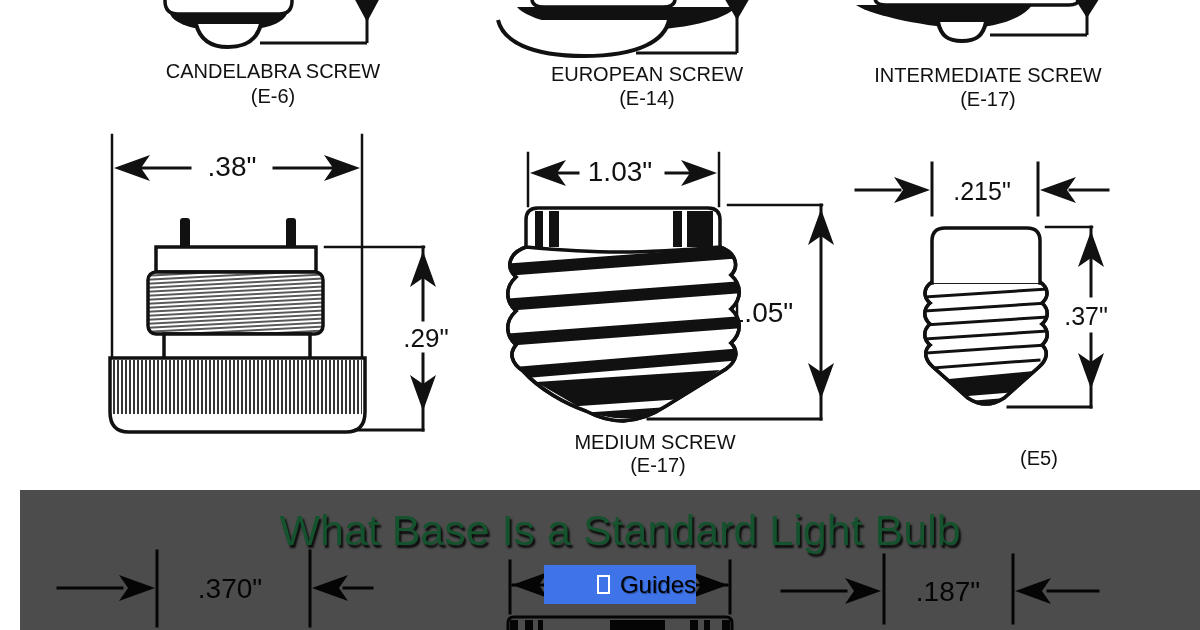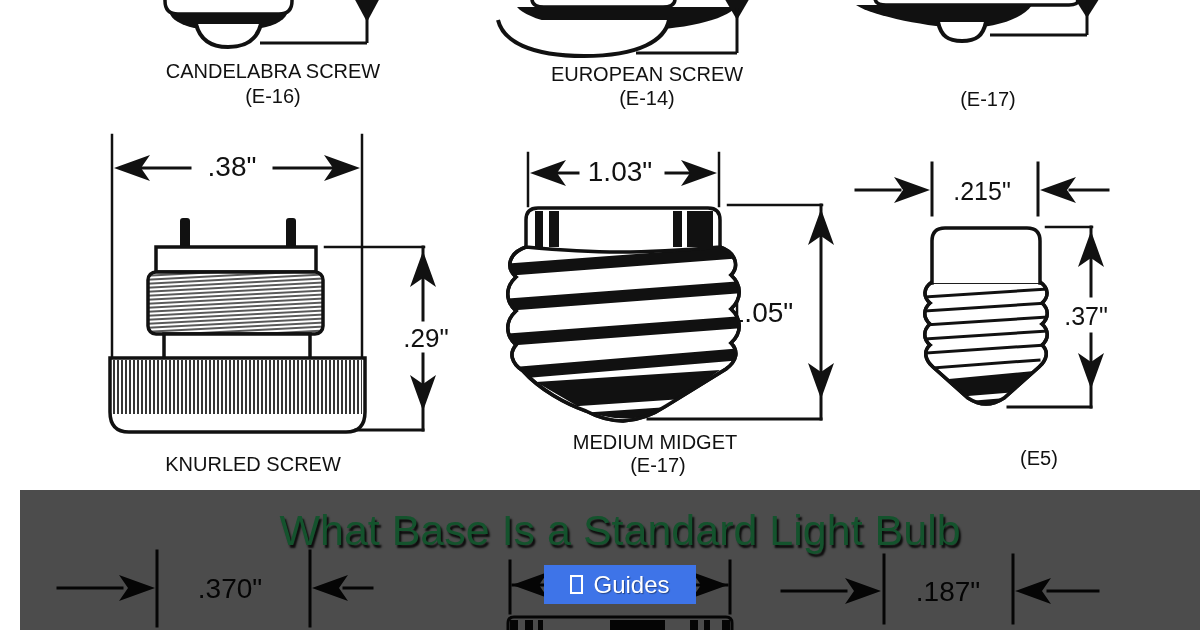--- a/index.html
+++ b/index.html
@@ -20,22 +20,22 @@
     position:absolute;left:0;top:490px;width:1200px;height:140px;
     background:rgba(0,0,0,0.70);z-index:5;
   }
   .title{
     position:absolute;left:0;top:506px;width:1200px;z-index:6;
     text-align:center;color:#14532d;font-size:43px;line-height:1.15;
     text-shadow:2px 3px 2px rgba(0,0,0,0.85);white-space:nowrap;
   }
   .guides-btn{
     position:absolute;left:524px;top:565px;width:152px;height:39px;z-index:6;
-    background:#3E74E8;border:none;display:flex;align-items:center;justify-content:center;
-    color:#ffffff;font-size:24px;font-family:"Liberation Sans",sans-serif;
+    background:#3E74E8;border:none;display:flex;align-items:center;justify-content:flex-end;
+    color:#000000;font-size:24px;font-family:"Liberation Sans",sans-serif;
     cursor:pointer;text-shadow:1px 1px 1px rgba(0,0,0,0.4);padding:0;
   }
   .tofu{
     display:inline-block;width:13px;height:19px;border:2px solid #ffffff;
     margin-right:10px;box-sizing:border-box;
   }
 </style>
 </head>
 <body>
 
@@ -206,26 +206,26 @@
       <line x1="762" y1="591" x2="826" y2="591" stroke="#111" stroke-width="3"></line>
       <polygon points="861,591 825,578 834,591 825,604" fill="#111"></polygon>
       <line x1="864" y1="555" x2="864" y2="623" stroke="#111" stroke-width="3"></line>
       <line x1="993" y1="555" x2="993" y2="623" stroke="#111" stroke-width="3"></line>
       <polygon points="995,591 1031,578 1022,591 1031,604" fill="#111"></polygon>
       <line x1="1028" y1="591" x2="1078" y2="591" stroke="#111" stroke-width="3"></line>
     </g>
   </svg>
 
   <div class="lbl" style="left:253px;top:60px;">CANDELABRA SCREW</div>
-  <div class="lbl" style="left:253px;top:85px;">(E-16)</div>
+  <div class="lbl" style="left:253px;top:85px;">(E-6)</div>
   <div class="lbl" style="left:627px;top:63px;text-align:center;">EUROPEAN SCREW</div>
   <div class="lbl" style="left:627px;top:87px;">(E-14)</div>
+  <div class="lbl" style="left:968px;top:64px;">INTERMEDIATE SCREW</div>
   <div class="lbl" style="left:968px;top:88px;">(E-17)</div>
-  <div class="lbl" style="left:233px;top:453px;">KNURLED SCREW</div>
-  <div class="lbl" style="left:635px;top:431px;">MEDIUM MIDGET</div>
+  <div class="lbl" style="left:635px;top:431px;">MEDIUM SCREW</div>
   <div class="lbl" style="left:638px;top:454px;">(E-17)</div>
   <div class="lbl" style="left:1019px;top:447px;">(E5)</div>
 
   <div class="dim" style="left:212px;top:151px;font-size:28px;">.38"</div>
   <div class="dim" style="left:406px;top:323px;font-size:26px;">.29"</div>
   <div class="dim" style="left:600px;top:156px;font-size:28px;">1.03"</div>
   <div class="dim" style="left:741px;top:297px;font-size:28px;">1.05"</div>
   <div class="dim" style="left:962px;top:177px;font-size:25px;">.215"</div>
   <div class="dim" style="left:1066px;top:302px;font-size:25px;">.37"</div>
   <div class="dim" style="left:210px;top:573px;font-size:28px;">.370"</div>

